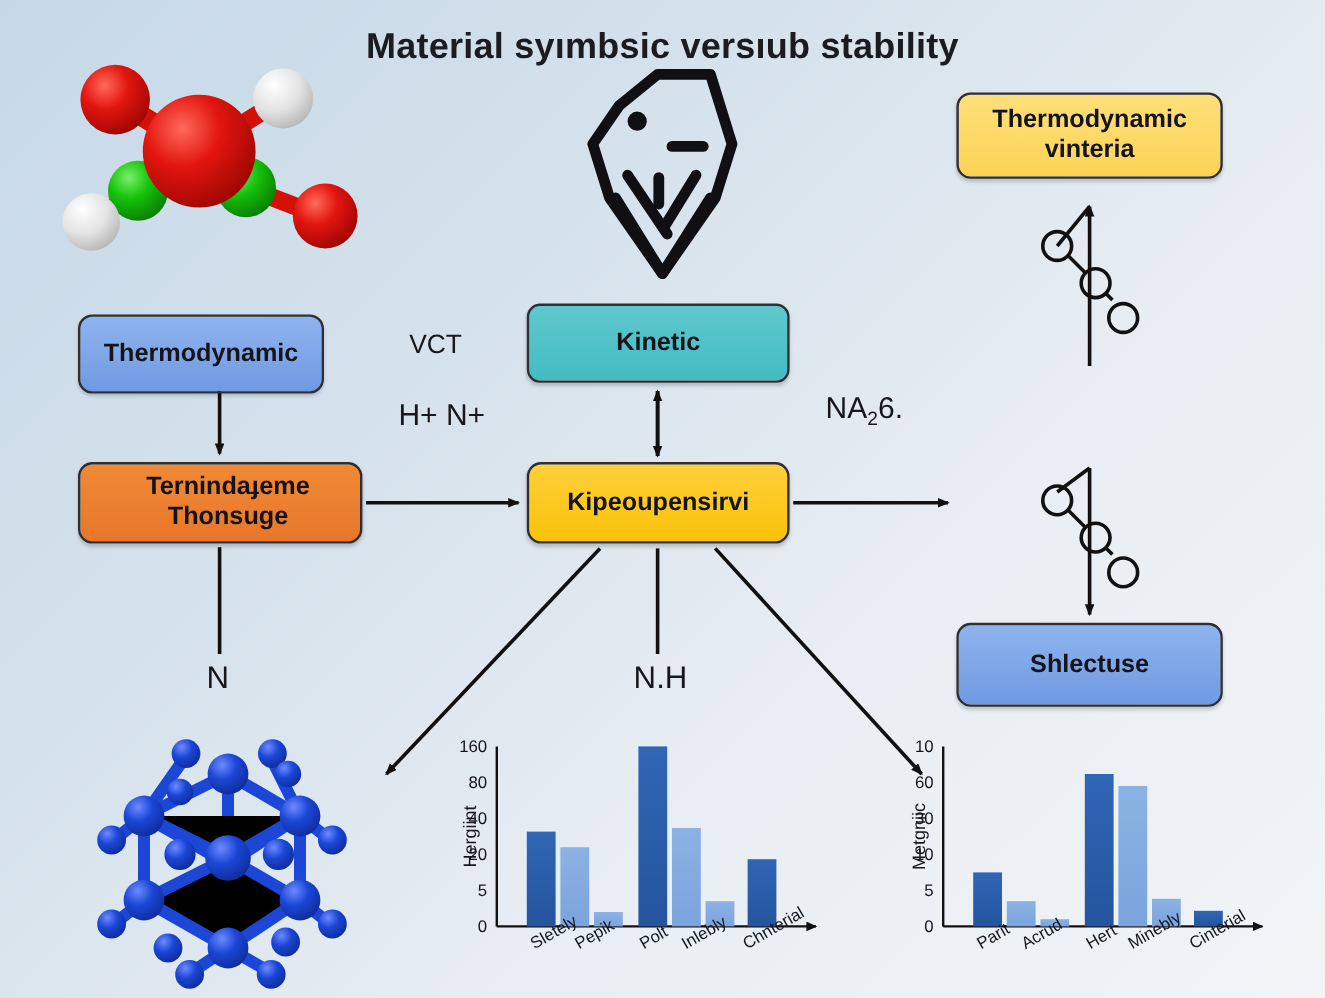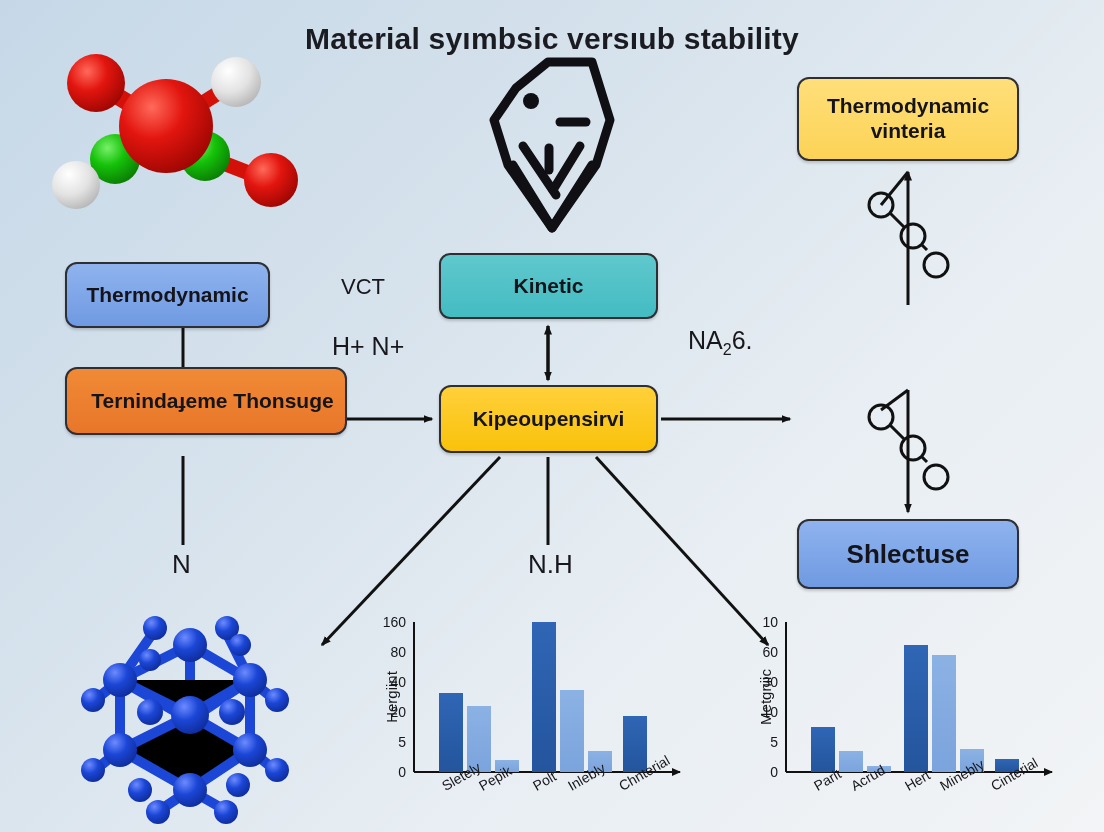--- a/index.html
+++ b/index.html
@@ -25,26 +25,26 @@
     box-shadow:0 2px 3px rgba(0,0,0,.18);
     padding:0 8px;box-sizing:border-box;
   }
   .box.blue   {background:linear-gradient(180deg,#8fb3ee,#6f9ae2);}
   .box.orange {background:linear-gradient(180deg,#f08a36,#e8762a);}
   .box.teal   {background:linear-gradient(180deg,#5fc8cd,#43bcc2);border-radius:11px;}
   .box.yellow {background:linear-gradient(180deg,#ffd03a,#f9c20a);}
   .box.lyellow{background:linear-gradient(180deg,#ffdf7a,#fcd356);}
 
   #box-thermo   {left:65px; top:262px; width:205px;height:66px;font-size:21px;}
-  #box-ternind  {left:65px; top:367px; width:282px;height:68px;font-size:21px;padding-left:21px;}
+  #box-ternind  {left:65px; top:385px; width:237px;height:68px;font-size:21px;padding-left:21px;}
   #box-kinetic  {left:439px;top:253px; width:219px;height:66px;font-size:21px;}
   #box-kipeou   {left:439px;top:385px; width:219px;height:68px;font-size:21px;}
-  #box-thermvin {left:797px;top:77px;  width:222px;height:84px;font-size:21px;}
+  #box-thermvin {left:797px;top:77px;  width:222px;height:72px;font-size:21px;}
   #box-sywndeme {left:797px;top:310px; width:222px;height:70px;font-size:21px;}
-  #box-shlectuse{left:797px;top:519px; width:222px;height:70px;font-size:26px;}
+  #box-shlectuse{left:797px;top:519px; width:222px;height:70px;font-size:21px;}
 
   
   .flabel{position:absolute;color:#17171c;font-size:22px;white-space:nowrap;}
   #lbl-vct {left:341px;top:274px;text-align:right;}
   #lbl-hn  {left:332px;top:332px;font-size:25px;}
   #lbl-na  {left:688px;top:326px;font-size:25px;}
   #lbl-n   {left:172px;top:549px;font-size:26px;}
   #lbl-nh  {left:528px;top:549px;font-size:26px;}
   #lbl-na sub{font-size:16px;}
 

